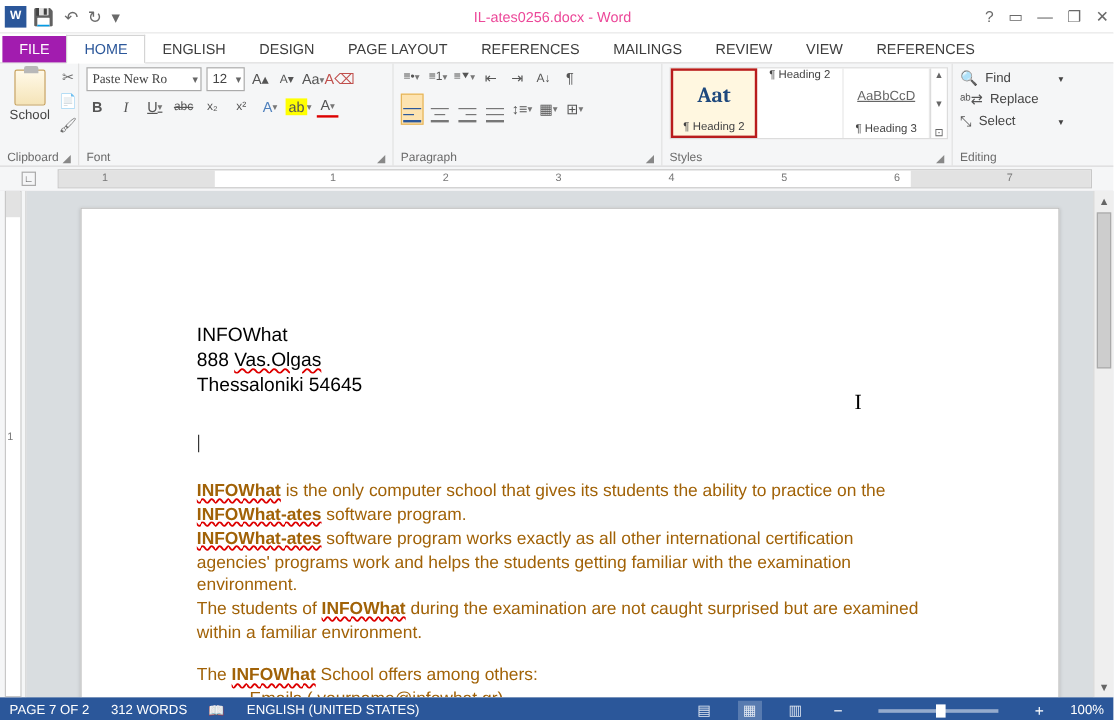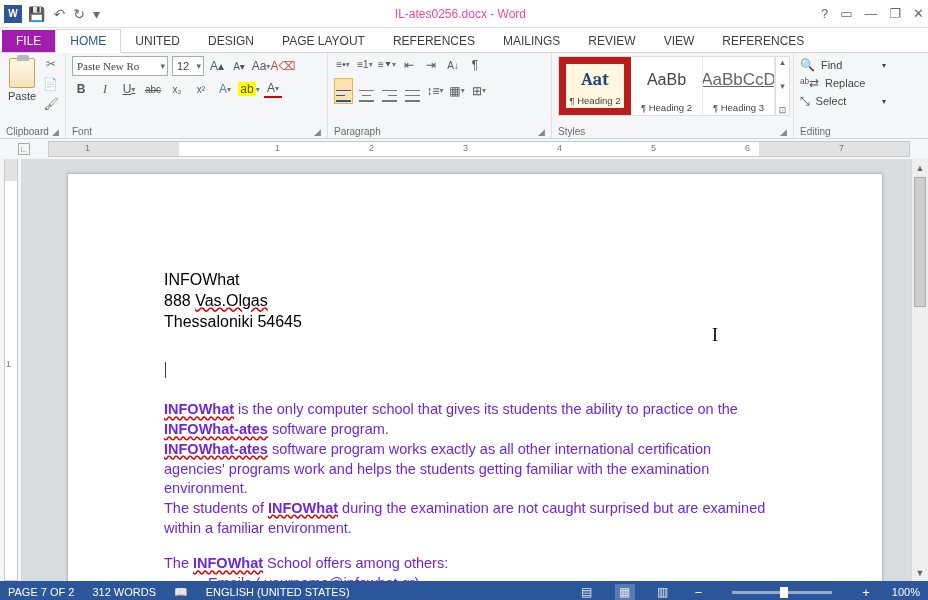--- a/index.html
+++ b/index.html
@@ -61,26 +61,26 @@
 .align-box.center span:nth-child(2){ width:60%; margin:0 auto; }
 .align-box.right span:nth-child(2){ width:60%; margin-left:auto; }
 .align-box.active span { background: #2b579a; }
 .align-btn { padding: 2px; cursor: pointer; }
 .align-btn.active { background: #fde3b0; border: 1px solid #e5b55a; padding: 1px; }
 
 
 .styles-body { flex-direction: row; gap: 0; align-items: flex-start; }
 .style-gallery { display: flex; border: 1px solid #dcdcdc; background: #fff; height: 60px; }
 .style-item { width: 62px; border-right: 1px solid #e8e8e8; display: flex; flex-direction: column; cursor: pointer; }
-.style-item.sel { border: 7px solid #b91c1c; background: #fff7e0; }
+.style-item.sel { border: 2px solid #b91c1c; background: #fff7e0; }
 .style-prev { flex: 1; display: flex; align-items: center; justify-content: center; overflow: hidden; }
 .style-cap { font-size: 9.5px; text-align: center; white-space: nowrap; color: #444; padding-bottom: 2px; }
 .p1 { font-family: "Cambria", serif; font-size: 18px; font-weight: bold; color: #1f497d; }
 .p2 { font-family: "Calibri Light", sans-serif; font-size: 16px; color: #444; }
-.p3 { font-family: "Calibri Light", sans-serif; font-size: 17px; color: #666; }
+.p3 { font-family: "Calibri Light", sans-serif; font-size: 11px; color: #666; }
 .style-more { width: 14px; display: flex; flex-direction: column; justify-content: space-between; border-left: 1px solid #dcdcdc; }
 .style-more span { font-size: 9px; text-align: center; color: #666; cursor: pointer; }
 
 
 .edit-item { display: flex; align-items: center; gap: 6px; font-size: 11px; color: #444; cursor: pointer; height: 18px; }
 .edit-item .ic { font-size: 12px; color: #555; }
 
 
 .ruler-row { height: 20px; background: #f5f6f7; display: flex; align-items: center; }
 .ruler-left { width: 48px; display:flex; justify-content:center; }
@@ -91,21 +91,21 @@
 
 
 .doc-container { height: 422px; background: #d9dde0; position: relative; overflow: hidden; display:flex; }
 .vruler { width: 22px; background: #f5f6f7; border-right:1px solid #d4d4d4; position:relative; }
 .vruler .vrule { position:absolute; left:4px; width:14px; top:0; bottom:0; background:#fff; border:1px solid #c8c8c8; }
 .vruler .vrulegray { position:absolute; left:5px; right:4px; top:0; height:22px; background:#e2e2e2; }
 .page-wrap { flex:1; display:flex; justify-content:center; overflow:hidden; padding-top: 14px; position:relative; }
 .page { width: 816px; height: 1030px; background: #fff; border: 1px solid #bdbdbd; box-shadow: 0 0 3px rgba(0,0,0,0.15); padding: 96px 115px 0 96px; }
 .addr { font-family: "Times New Roman", serif; font-size: 16px; line-height: 1.3; color: #000; }
 .addr .err { border-bottom: 1px wavy #d00; text-decoration: underline wavy #d00; }
-.para-body { font-family: Arial, sans-serif; font-size: 14.5px; line-height: 1.36; color: #6d28d9; }
+.para-body { font-family: Arial, sans-serif; font-size: 14.5px; line-height: 1.36; color: #a16207; }
 .para-body .err { text-decoration: underline wavy #d00; }
 .bullets { list-style: disc; margin-left: 42px; }
 .bullets li { padding-left: 2px; }
 .cursor-caret { font-family: "Times New Roman"; font-size: 16px; color: #000; }
 
 .scrollbar-v { position:absolute; right:0; top:0; bottom:0; width:17px; background:#efefef; border-left:1px solid #d8d8d8; }
 .scrollbar-v .up, .scrollbar-v .down { height:17px; font-size:9px; display:flex; align-items:center; justify-content:center; color:#666; cursor:pointer; }
 .scrollbar-v .thumb { position:absolute; top:18px; height:130px; left:2px; right:2px; background:#cdcdcd; border:1px solid #aaa; cursor:pointer; }
 
 .textcur { position:absolute; font-family:serif; font-size:18px; color:#000; pointer-events:none; }
@@ -137,37 +137,37 @@
     <span>▭</span>
     <span>—</span>
     <span>❐</span>
     <span>✕</span>
   </div>
 </div>
 
 <div class="tabs">
   <div class="tab file">FILE</div>
   <div class="tab active">HOME</div>
-  <div class="tab">UNITED</div>
+  <div class="tab">ENGLISH</div>
   <div class="tab">DESIGN</div>
   <div class="tab">PAGE LAYOUT</div>
   <div class="tab">REFERENCES</div>
   <div class="tab">MAILINGS</div>
   <div class="tab">REVIEW</div>
   <div class="tab">VIEW</div>
   <div class="tab">REFERENCES</div>
 </div>
 
 <div class="ribbon">
 
   <div class="group" style="width:66px">
     <div class="group-body clipboard-body">
       <div class="paste-btn">
         <div class="clip-icon"></div>
-        <div class="caption">Paste</div>
+        <div class="caption">School</div>
       </div>
       <div class="mini-col">
         <div class="mini-btn">✂</div>
         <div class="mini-btn">📄</div>
         <div class="mini-btn">🖌</div>
       </div>
     </div>
     <div class="group-label"><span>Clipboard</span><span class="launcher">◢</span></div>
   </div>
 
@@ -239,21 +239,20 @@
   </div>
 
   <div class="group" style="width:242px">
     <div class="group-body styles-body">
       <div class="style-gallery">
         <div class="style-item sel" style="width:72px">
           <div class="style-prev p1">Aat</div>
           <div class="style-cap">¶ Heading 2</div>
         </div>
         <div class="style-item" style="width:72px">
-          <div class="style-prev p2">AaBb</div>
           <div class="style-cap">¶ Heading 2</div>
         </div>
         <div class="style-item" style="width:72px">
           <div class="style-prev p3" style="text-decoration:underline">AaBbCcD</div>
           <div class="style-cap">¶ Heading 3</div>
         </div>
         <div class="style-more">
           <span>▴</span>
           <span>▾</span>
           <span>⊡</span>

